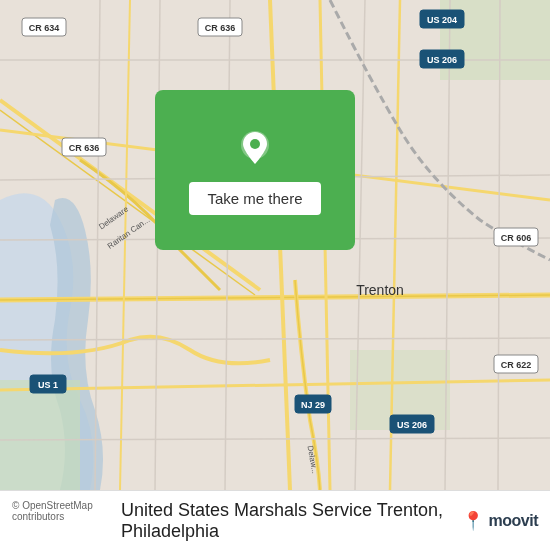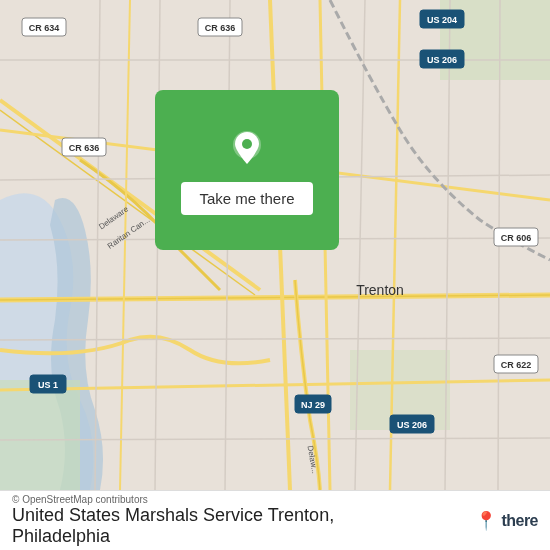--- a/index.html
+++ b/index.html
@@ -26,21 +26,21 @@
       position: absolute;
       top: 0; left: 0;
       width: 100%; height: 100%;
     }
 
     
     #location-panel {
       position: absolute;
       top: 90px;
       left: 155px;
-      width: 184px;
+      width: 200px;
       height: 160px;
       background-color: #4caf50;
       border-radius: 8px;
       display: flex;
       flex-direction: column;
       align-items: center;
       justify-content: center;
       gap: 12px;
     }
 
@@ -71,21 +71,21 @@
       background: white;
       border-top: 1px solid #ddd;
       display: flex;
       align-items: center;
       justify-content: space-between;
       padding: 0 12px;
     }
 
     #bottom-left {
       display: flex;
-      flex-direction: column;
+      flex-direction: row;
     }
 
     #osm-credit {
       font-size: 10px;
       color: #666;
     }
 
     #location-name {
       font-size: 18px;
       color: #222;
@@ -217,17 +217,17 @@
   </div>
 
   <div id="bottom-bar">
     <div id="bottom-left">
       <span id="osm-credit">© OpenStreetMap contributors</span>
       <span id="location-name">United States Marshals Service Trenton, Philadelphia</span>
     </div>
 
     <div id="moovit-logo">
       <span id="moovit-pin">📍</span>
-      <span id="moovit-text">there</span>
+      <span id="moovit-text">moovit</span>
     </div>
   </div>
 
 </div>
 
 </body></html>

